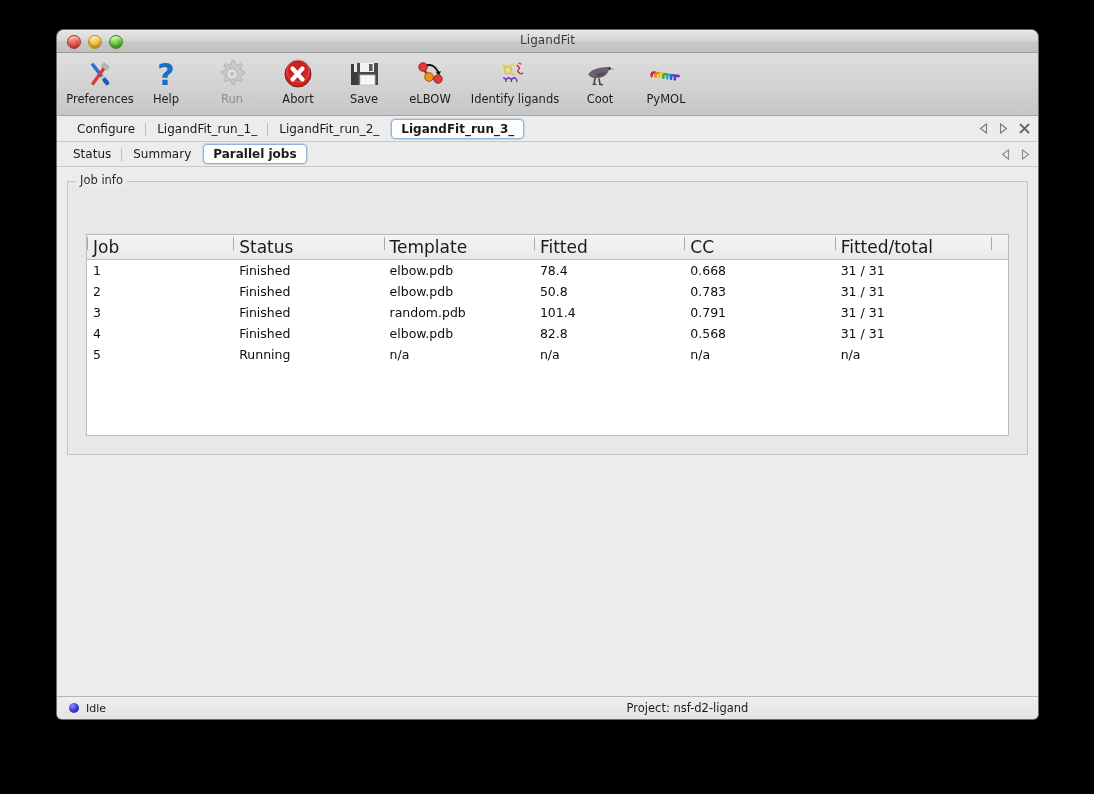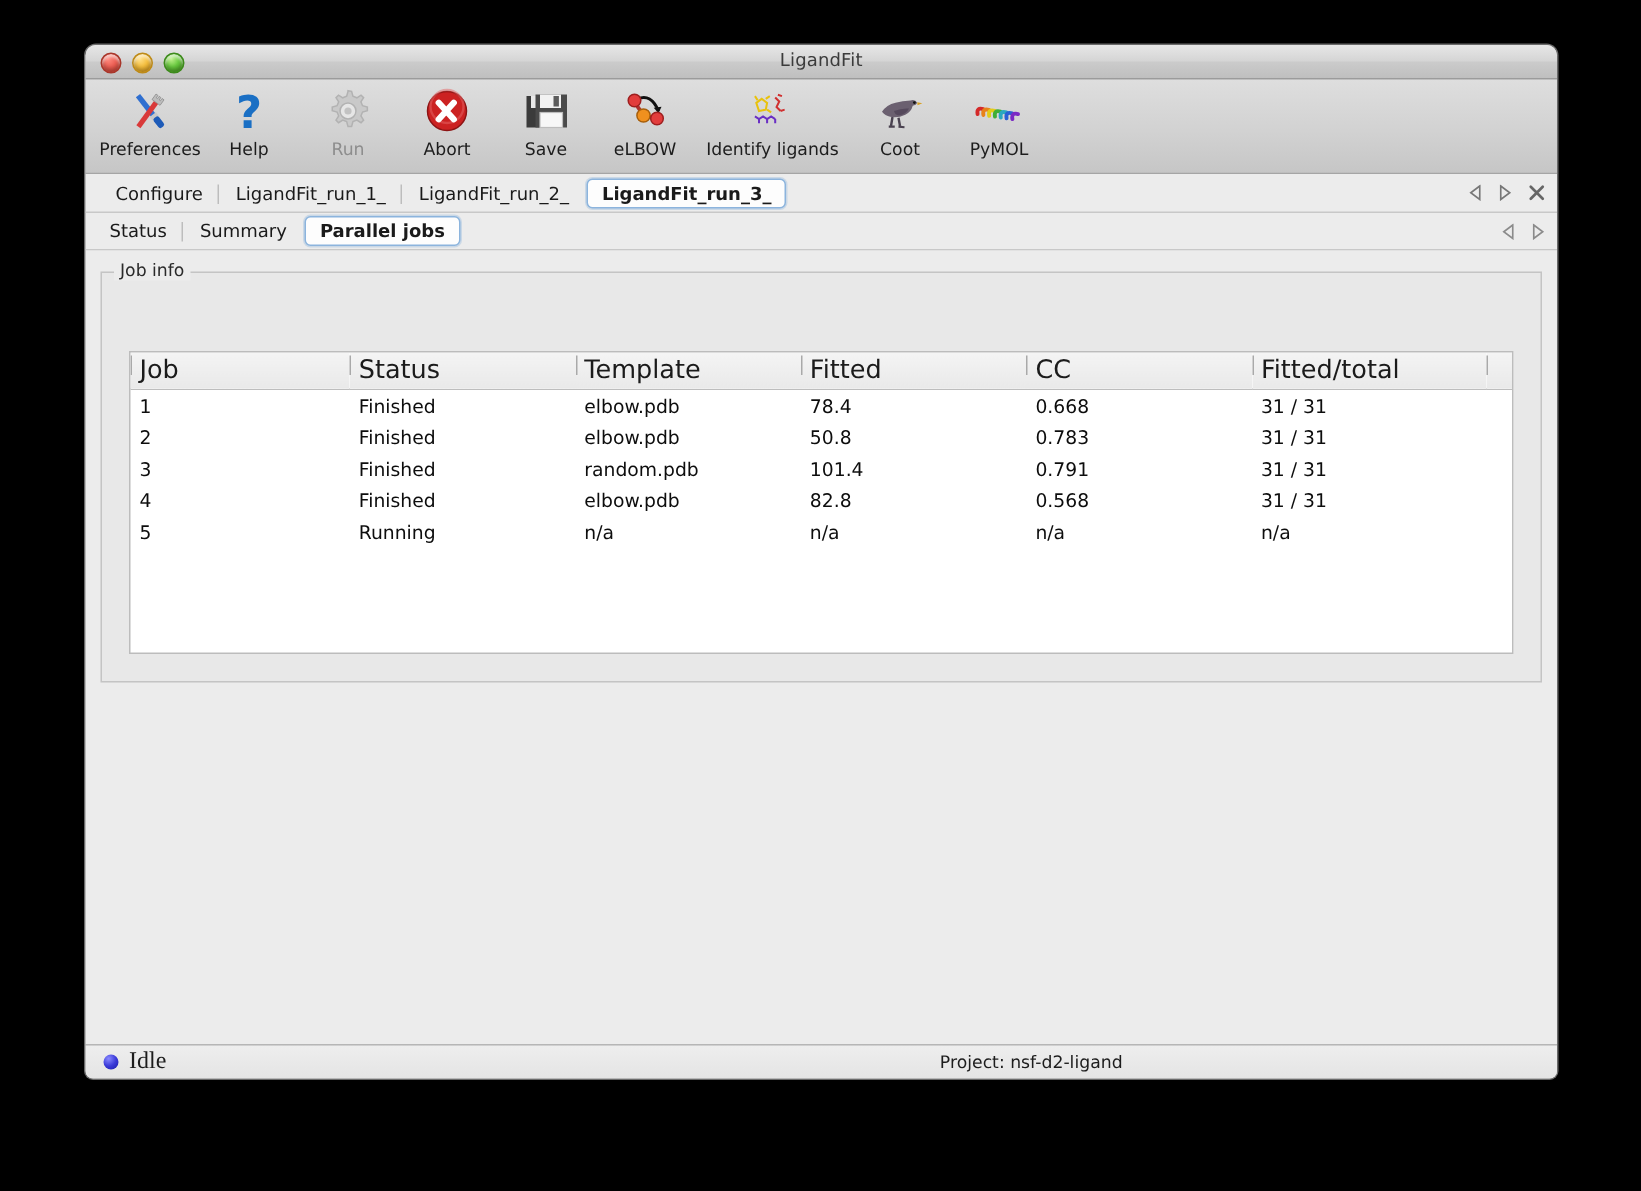--- a/index.html
+++ b/index.html
@@ -258,21 +258,21 @@
   .status-left {
     display: flex;
     align-items: center;
     gap: 7px;
   }
   .status-dot {
     width: 10px; height: 10px;
     border-radius: 50%;
     background: radial-gradient(circle at 34% 28%, #8a8aff 0%, #3b3bd8 50%, #1c1ca8 100%);
   }
-  .status-text { font-size: 16px; color: #1c1c1c; font-family: Liberation Serif, serif; }
+  .status-text { font-size: 11px; color: #1c1c1c; }
   .status-project {
     position: absolute;
     left: 0; right: 0;
     text-align: center;
     font-size: 11.5px;
     color: #1c1c1c;
     padding-left: 280px;
   }
 </style>
 </head>

